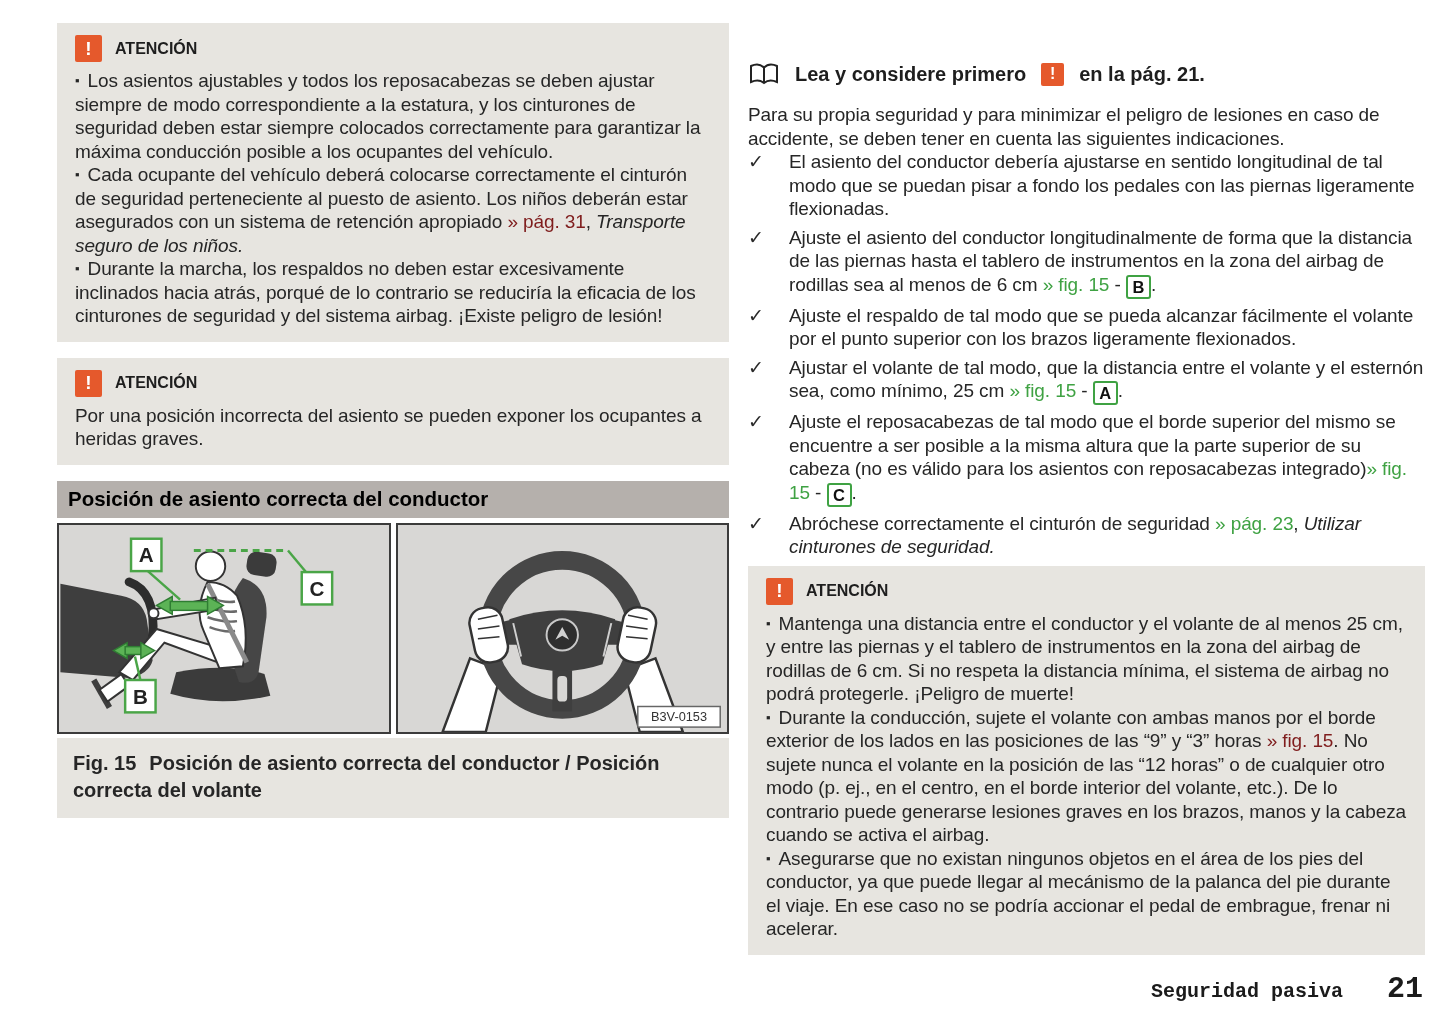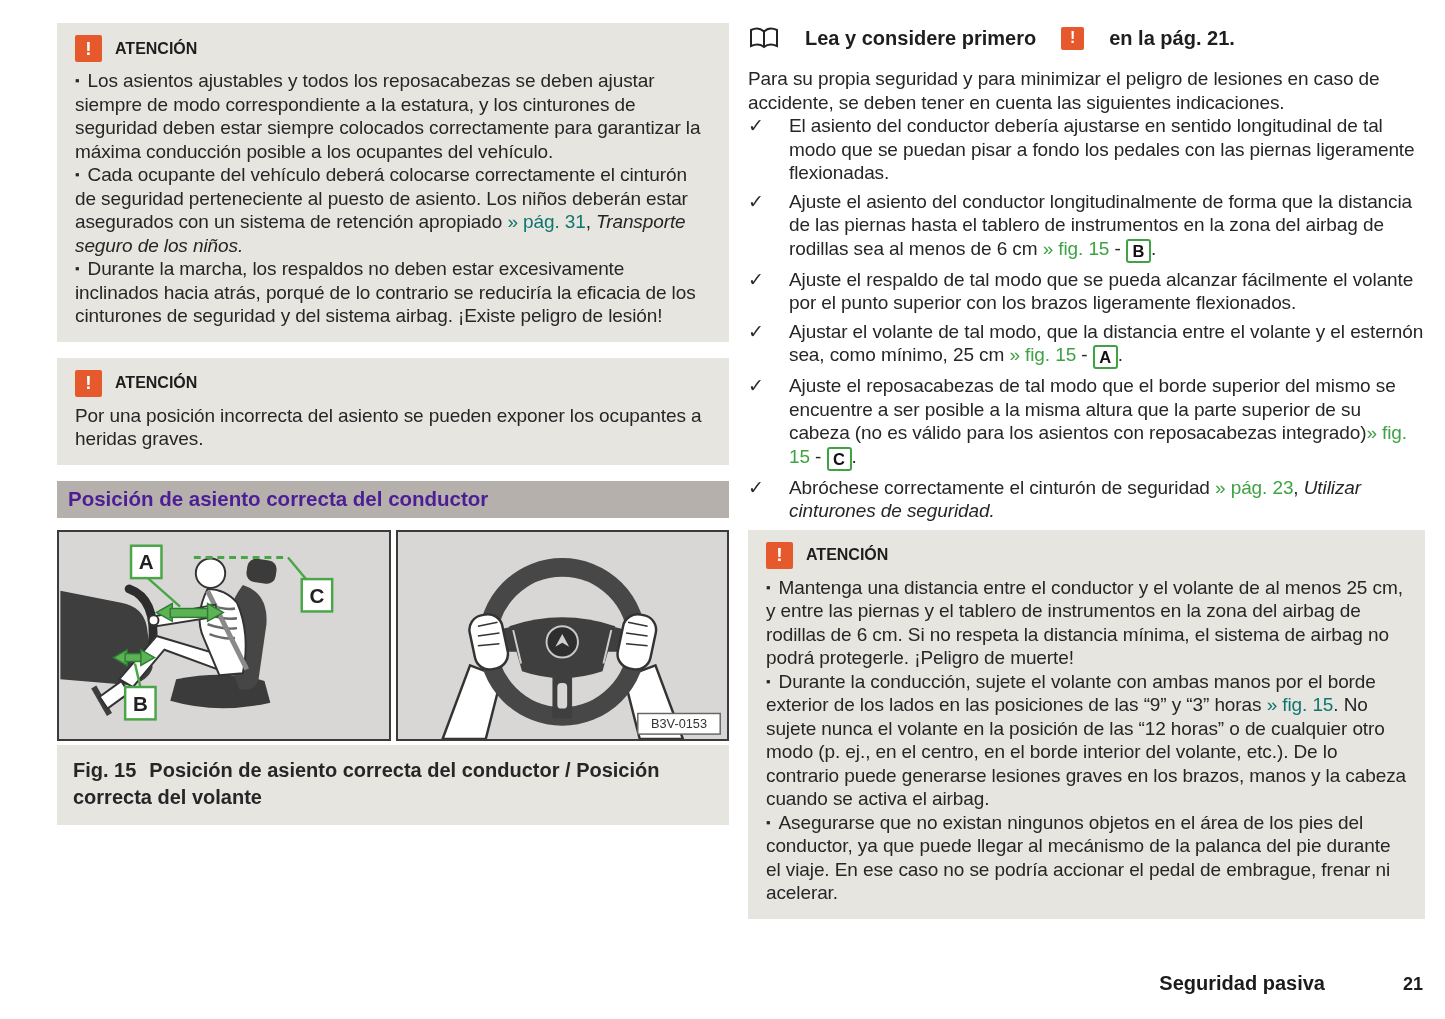--- a/index.html
+++ b/index.html
@@ -5,68 +5,68 @@
   * { margin:0; padding:0; box-sizing:border-box; }
   html,body { background:#ffffff; }
   body { font-family:"Liberation Sans", sans-serif; color:#262626; }
   .page { position:relative; width:1445px; height:1019px; background:#fff; overflow:hidden; }
 
   .col-left  { position:absolute; left:57px;  top:23px; width:672px; }
   .col-right { position:absolute; left:748px; top:26px; width:677px; }
 
   .body-text { font-size:19px; line-height:23.5px; letter-spacing:-0.1px; hyphens:auto; }
   .italic { font-style:italic; }
-  .link-orange { color:#0f766e; }
+  .link-orange { color:#7f1d1d; }
   .link-green  { color:#3fa243; }
 
   
   .warn-box { background:#e7e5e0; padding:12px 18px 14px 18px; }
   .mb16 { margin-bottom:16px; }
   .warn-head { display:flex; align-items:center; gap:13px; margin-bottom:7px; }
   .warn-icon { width:27px; height:27px; flex:none; background:#e5592c; color:#fff; border-radius:2px;
                display:flex; align-items:center; justify-content:center;
                font-weight:bold; font-size:19px; }
   .warn-title { font-weight:bold; font-size:16px; color:#1e1e1e; }
   .bullet { font-size:13px; margin-right:8px; vertical-align:2px; }
 
   
   .section-bar { background:#b5b0ac; height:37px; display:flex; align-items:center;
-                 padding:0 11px; margin-bottom:12px; font-weight:bold; font-size:20.5px; color:#4c1d95; }
+                 padding:0 11px; margin-bottom:5px; font-weight:bold; font-size:20.5px; color:#000000; }
 
   
   .fig-row { display:flex; gap:5px; }
   .fig-panel { flex:1; height:211px; border:2px solid #3b3b3b; background:#d8d7d5; }
   .fig-panel svg { display:block; width:100%; height:100%; }
   .fig-caption { margin-top:4px; background:#e7e5e0; padding:12px 16px 14px 16px;
                  font-size:20px; line-height:27px; }
   .cap-prefix { font-weight:bold; margin-right:13px; }
   .cap-bold { font-weight:bold; }
   svg text { font-family:"Liberation Sans", sans-serif; }
 
   
-  .note { display:flex; align-items:center; gap:25px; font-weight:bold; font-size:20px; margin-bottom:17px; color:#1e1e1e; }
+  .note { display:flex; align-items:center; gap:15px; font-weight:bold; font-size:20px; margin-bottom:17px; color:#1e1e1e;margin-top:36px; }
   .inline-warn { width:23px; height:23px; flex:none; background:#e5592c; color:#fff; border-radius:2px;
                  display:inline-flex; align-items:center; justify-content:center;
                  font-weight:bold; font-size:16px; }
   .intro { }
   .check-item { display:flex; margin-bottom:5px; }
   .check-mark { width:41px; flex:none; font-size:19px; color:#2a2a2a; }
   .check-text { flex:1; }
   .boxed-letter { display:inline-block; border:2px solid #3fa243; border-radius:3px; background:#fff;
                   min-width:25px; padding:0 3px; text-align:center;
                   font-weight:bold; font-size:16.5px; line-height:20px; color:#111; vertical-align:-2px; }
   .boxed-letter:empty { display:none; }
   .warn-box.right { margin-top:7px; }
 
   
   .footer { position:absolute; left:748px; top:972px; width:677px;
             display:flex; justify-content:flex-end; align-items:baseline; gap:44px;
-            padding-right:2px; font-weight:bold; color:#1b1b1b; }
+            padding-right:2px; font-weight:bold; color:#1b1b1b;font-family:Liberation Mono, monospace; }
   .footer-section { font-size:20px; }
-  .footer-page { font-size:18px;margin-left:34px; }
+  .footer-page { font-size:30px; }
 </style>
 </head>
 <body>
 
 <div class="page">
 
   <div class="col-left">
 
     <div class="warn-box mb16">
       <div class="warn-head">

